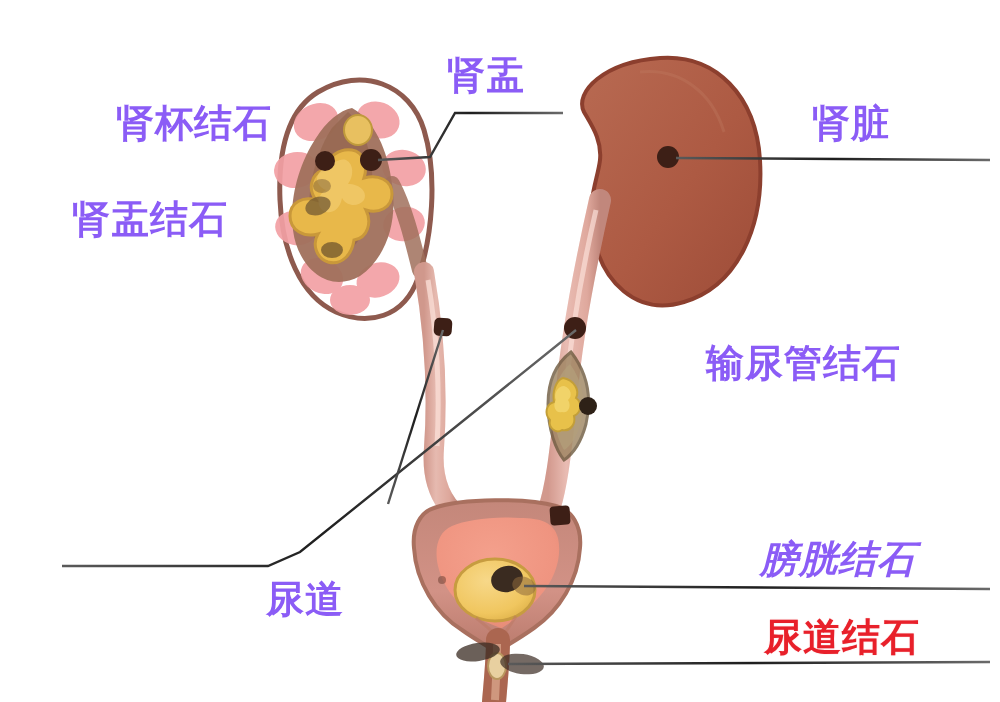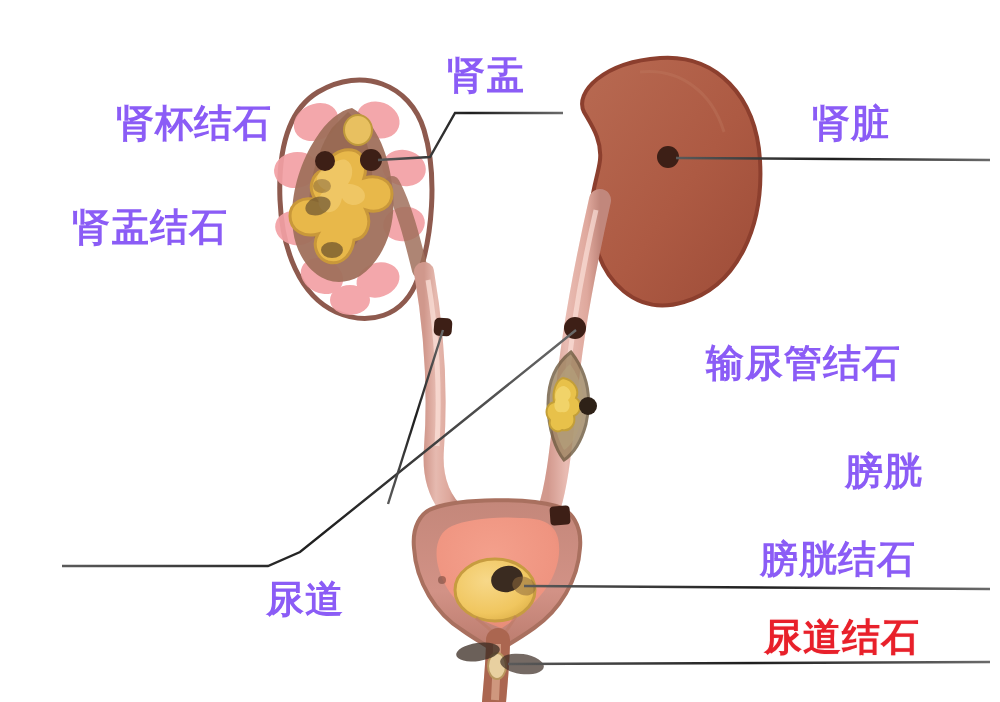--- a/index.html
+++ b/index.html
@@ -33,24 +33,24 @@
     line-height: 1;
   }
   .label.red {
     color: #e8202a;
     text-shadow: 0 0 1px rgba(232,32,42,0.45);
   }
   
   #lbl-calyx-stone   { left: 72px;  top: 104px; margin-left: 44px; }
   #lbl-pelvis        { left: 447px; top: 56px;  }
   #lbl-kidney        { left: 812px; top: 104px; }
-  #lbl-pelvis-stone  { left: 72px;  top: 208px; text-align: right; }
+  #lbl-pelvis-stone  { left: 72px;  top: 200px; text-align: right; }
   #lbl-ureter-stone  { left: 706px; top: 344px; text-align: right; }
   #lbl-bladder       { left: 845px; top: 452px; }
-  #lbl-bladder-stone { left: 760px; top: 540px; }
+  #lbl-bladder-stone { left: 760px; top: 540px; font-style: italic; }
   #lbl-ureter        { left: 84px;  top: 510px; }
   #lbl-urethra       { left: 266px; top: 580px; }
   #lbl-urethra-stone { left: 752px; top: 618px; margin-left: 12px; }
 </style>
 </head>
 <body>
 
 <div id="page">
 
   <svg id="diagram-svg" viewBox="0 0 1000 702">
@@ -286,21 +286,20 @@
   <div class="label" id="lbl-calyx-stone">肾杯结石</div>
 
   <div class="label" id="lbl-pelvis">肾盂</div>
 
   <div class="label" id="lbl-kidney">肾脏</div>
 
   <div class="label" id="lbl-pelvis-stone">肾盂结石</div>
 
   <div class="label" id="lbl-ureter-stone">输尿管结石</div>
 
-  <div class="label" id="lbl-bladder">膀胱</div>
 
   <div class="label" id="lbl-bladder-stone">膀胱结石</div>
 
 
   <div class="label" id="lbl-urethra">尿道</div>
 
   <div class="label red" id="lbl-urethra-stone">尿道结石</div>
 
 </div>
 

